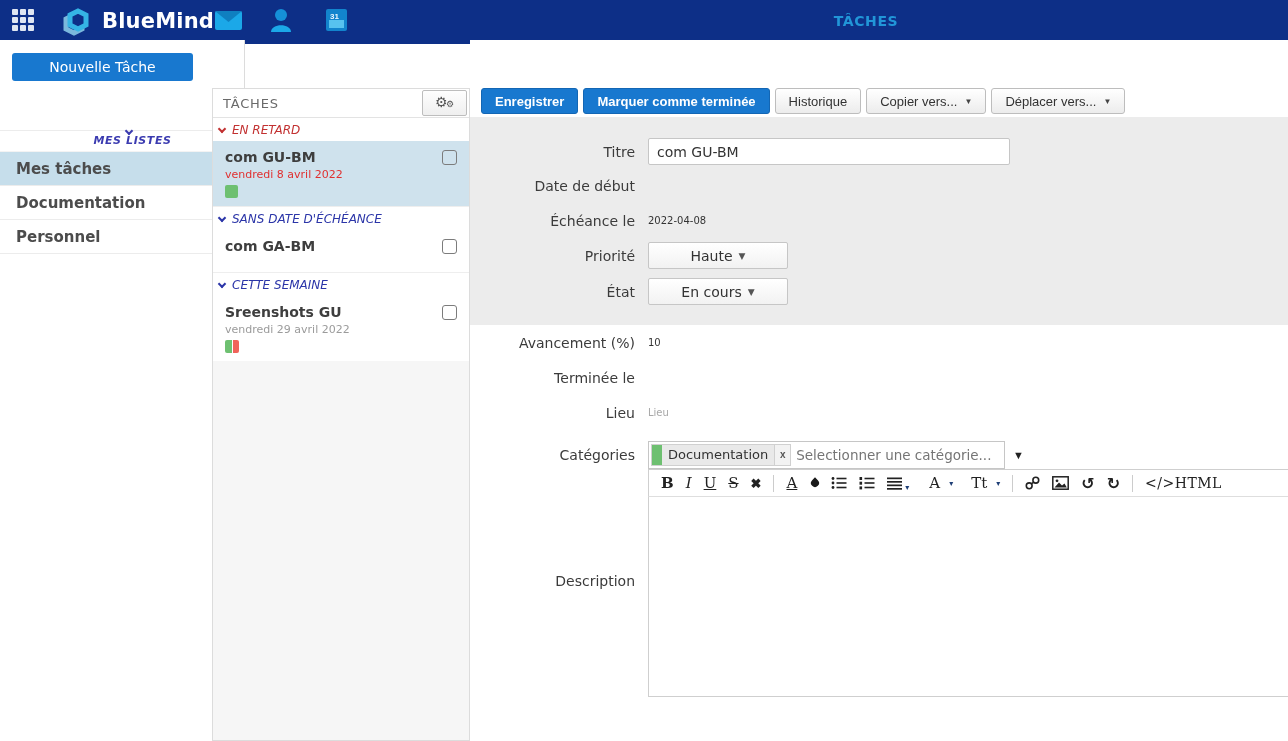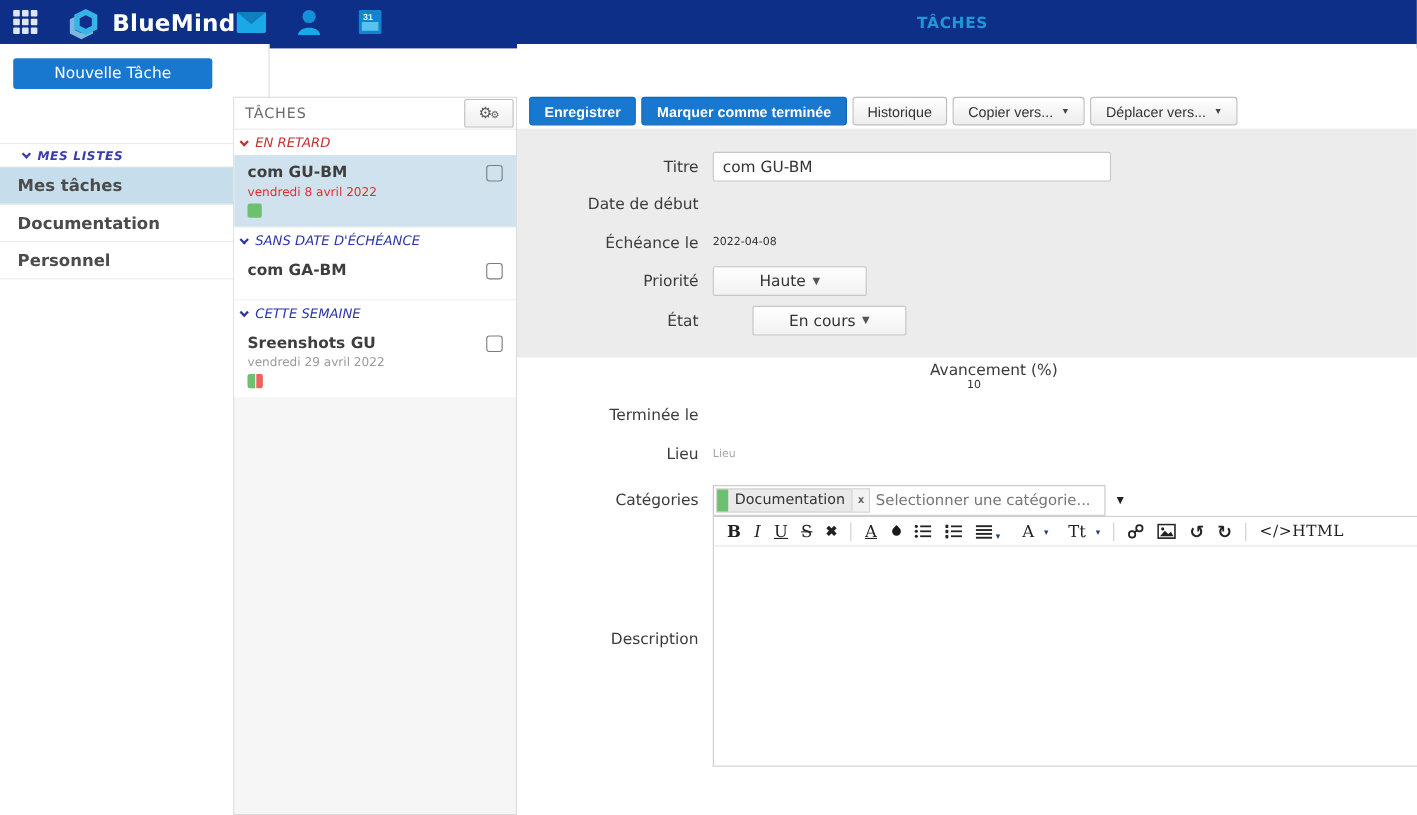--- a/index.html
+++ b/index.html
@@ -22,21 +22,21 @@
   
   .sidebar { position:absolute; left:0; top:40px; width:245px; bottom:0; background:#fff;
     border-right:1px solid #dcdcdc; }
   .new-task-btn { position:absolute; left:12px; top:13px; width:181px; height:28px;
     background:#1878cf; color:#fff; border:none; border-radius:3px; font-size:14px;
     font-family:"DejaVu Sans", sans-serif; cursor:pointer; }
   .lists-header { position:absolute; left:0; top:90px; width:100%; height:22px;
     border-top:1px solid #ececec; border-bottom:1px solid #f3f3f3;
     display:flex; align-items:center; padding-left:21px;
     color:#3b3bb0; font-size:11px; font-style:italic; font-weight:bold; letter-spacing:0.6px;
-    font-family:"DejaVu Sans", sans-serif; }
+    font-family:"DejaVu Sans", sans-serif;flex-direction:column; }
   .side-list { position:absolute; left:0; top:112px; width:100%; }
   .side-item { height:34px; display:flex; align-items:center; padding-left:16px;
     font-size:15px; font-weight:bold; color:#4c4c4c; border-bottom:1px solid #ececec;
     font-family:"DejaVu Sans", sans-serif; cursor:pointer; }
   .side-item.selected { background:#c6deeb; }
 
   .chev { display:inline-block; width:6px; height:6px;
     border-right:2px solid currentColor; border-bottom:2px solid currentColor;
     transform:rotate(45deg); margin-right:7px; margin-top:-3px; flex:none; }
 
@@ -282,31 +282,31 @@
   <div class="frow" style="top:202px;">
     <div class="flabel">Priorité</div>
     <div class="fctrl">
       <button class="dd-btn">
         <span>Haute</span>
         <span class="caret">▼</span>
       </button>
     </div>
   </div>
 
-  <div class="frow" style="top:238px;gap:36px;">
+  <div class="frow" style="top:238px;">
     <div class="flabel">État</div>
     <div class="fctrl">
       <button class="dd-btn">
         <span>En cours</span>
         <span class="caret">▼</span>
       </button>
     </div>
   </div>
 
-  <div class="frow" style="top:289px;flex-direction:column;">
+  <div class="frow" style="top:289px;">
     <div class="flabel">Avancement (%)</div>
     <div class="fctrl">
         <span class="fvalue">10</span>
       </div>
   </div>
 
   <div class="frow" style="top:324px;">
     <div class="flabel">Terminée le</div>
     <div class="fctrl">
         <span class="fvalue"></span>

